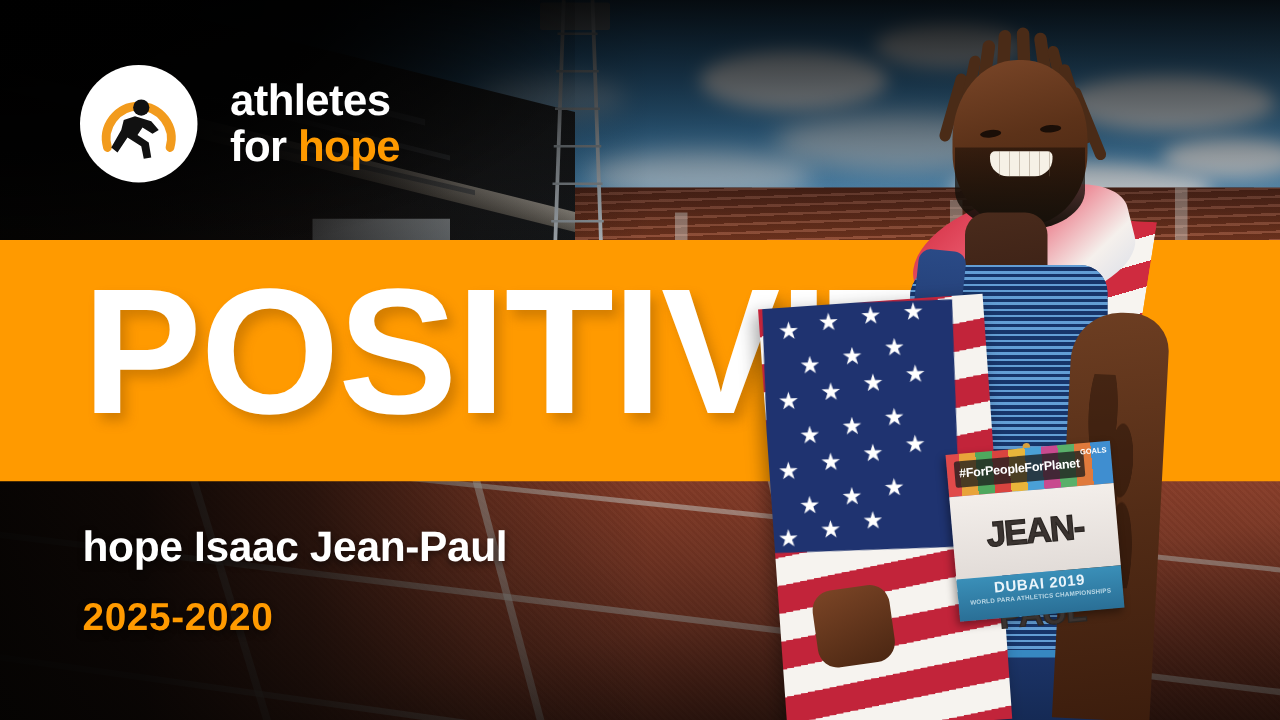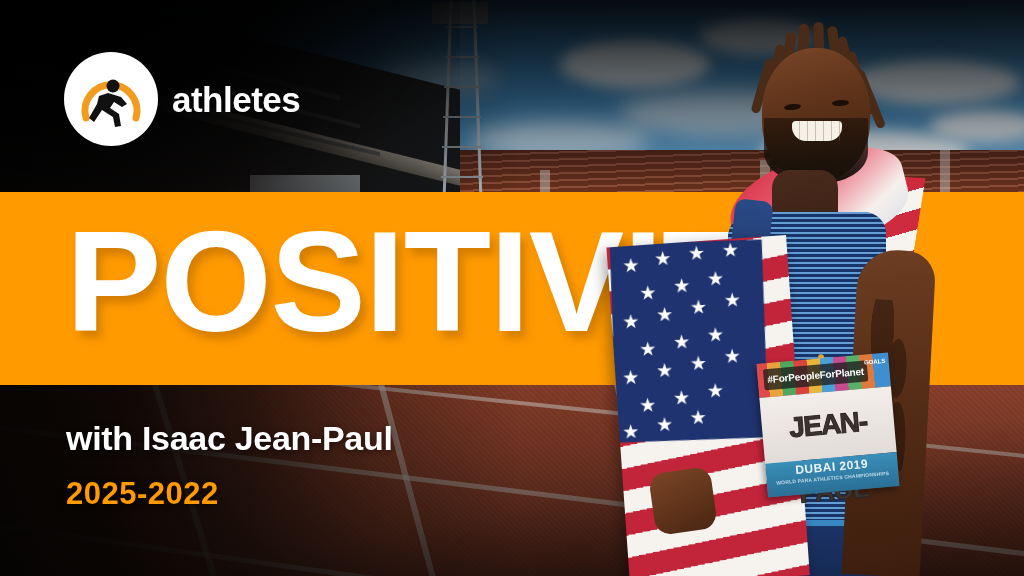--- a/index.html
+++ b/index.html
@@ -122,21 +122,21 @@
   
   .headline{
     position:absolute;left:66px;top:207px;
     font-size:143px;line-height:150px;font-weight:800;letter-spacing:-1px;
     color:#ffffff;white-space:nowrap;
     text-shadow:5px 7px 9px rgba(140,78,0,.38);
     font-family:"Liberation Sans",sans-serif;
   }
 
   
-  .logo-wrap{position:absolute;left:64px;top:52px;display:flex;align-items:center;gap:14px;}
+  .logo-wrap{position:absolute;left:64px;top:52px;display:flex;align-items:center;gap:26px;}
   .logo-mark{
     width:94px;height:94px;border-radius:50%;background:#fff;
     position:relative;flex:0 0 auto;
   }
   .logo-text{display:flex;flex-direction:column;line-height:1;}
   .lt1{font-size:35px;font-weight:800;color:#fff;letter-spacing:-.5px;}
   .lt2{font-size:35px;font-weight:800;color:#fff;letter-spacing:-.5px;margin-top:2px;}
   .lt2 .hope{color:#ff9a00;}
   .lt3{font-size:31px;font-weight:300;color:#fff;letter-spacing:.5px;margin-top:5px;}
 
@@ -497,19 +497,20 @@
   <div class="logo-wrap">
     <div class="logo-mark">
       <svg viewBox="0 0 94 94" width="94" height="94">
         <path d="M22 66 A26 26 0 1 1 72 66" fill="none" stroke="#f29b1d" stroke-width="7" stroke-linecap="round"></path>
         <circle cx="49" cy="34" r="6.5" fill="#111"></circle>
         <path d="M44 41 L57 45 L63 52 L58 55 L50 50 L46 56 L55 62 L57 74 L51 75 L49 65 L38 58 L30 70 L25 66 L33 52 L35 44 Z" fill="#111"></path>
       </svg>
     </div>
     <div class="logo-text">
       <div class="lt1">athletes</div>
-    </div>
-  </div>
-
-  <div class="sub1">with Isaac Jean-Paul</div>
-  <div class="sub2">2025-2022</div>
+      <div class="lt2"><span>for</span> <span class="hope">hope</span></div>
+    </div>
+  </div>
+
+  <div class="sub1">hope Isaac Jean-Paul</div>
+  <div class="sub2">2025-2020</div>
 
 </div>
 
 </body></html>

